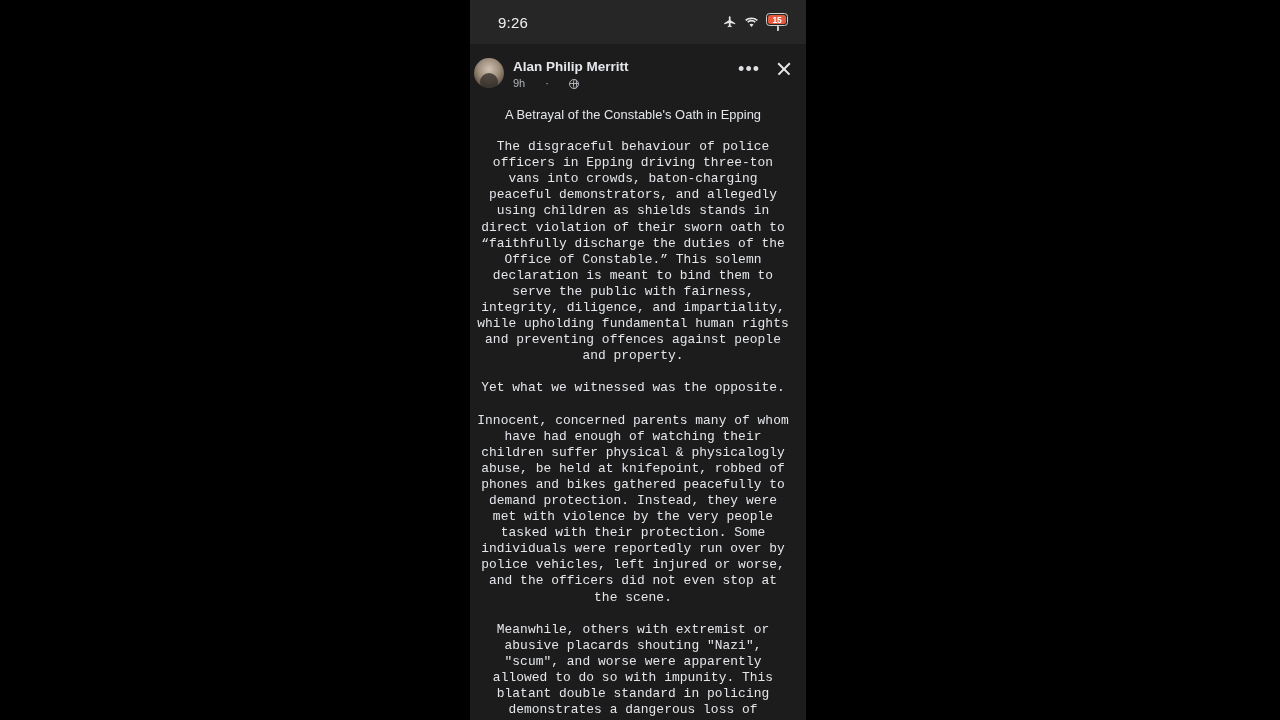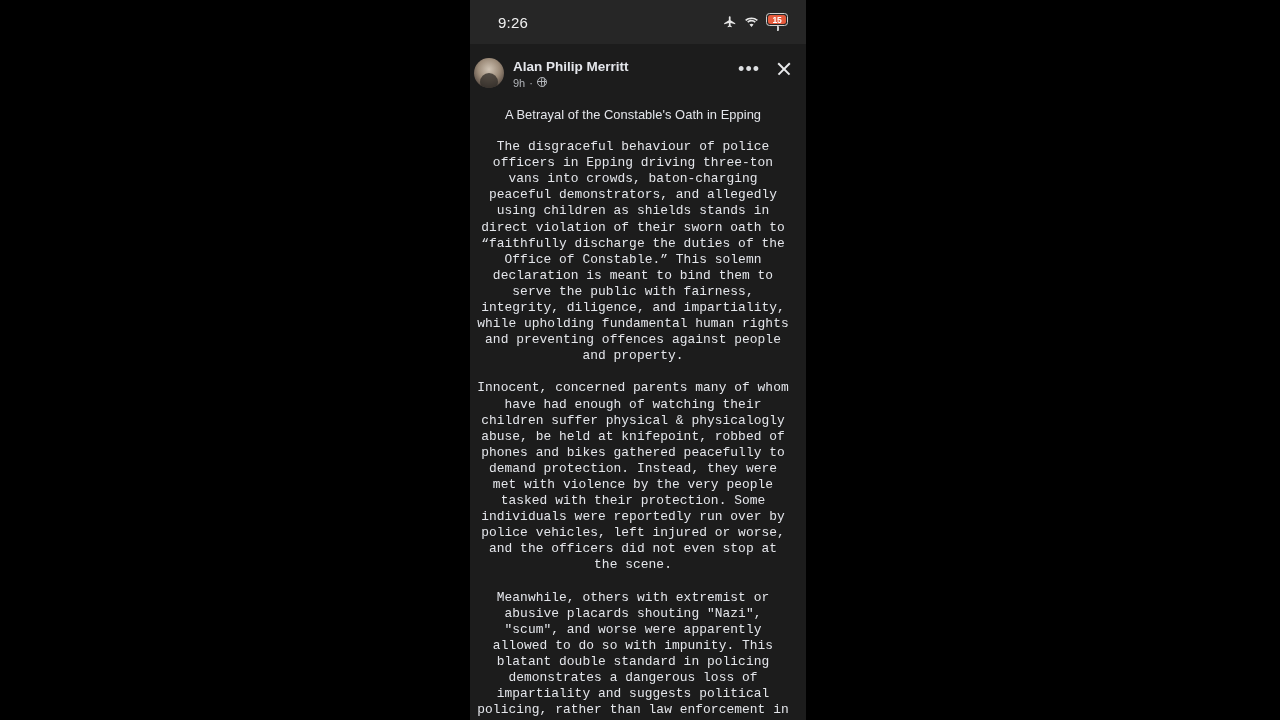--- a/index.html
+++ b/index.html
@@ -109,22 +109,22 @@
   }
   .post-meta { flex: 1 1 auto; min-width: 0; padding-top: 1px; }
   .author {
     font-size: 13.5px;
     font-weight: 600;
     color: #e4e6eb;
     line-height: 16px;
   }
   .submeta {
     display: flex;
-    align-items: flex-start;
-    gap: 4px;
+    align-items: flex-end;
+    gap: 20px;
     margin-top: 2px;
     font-size: 11px;
     color: #b0b3b8;
   }
   .globe {
     display: inline-block;
     width: 10px; height: 10px;
     border-radius: 50%;
     border: 1px solid #b0b3b8;
     position: relative;
@@ -227,20 +227,21 @@
         </div>
         <div class="hdr-actions">
           <div class="dots">•••</div>
           <div class="close-x"></div>
         </div>
       </div>
 
       <div class="post-body">
         <p>A Betrayal of the Constable's Oath in Epping</p>
         <p>The disgraceful behaviour of police officers in Epping  driving three-ton vans into crowds, baton-charging peaceful demonstrators, and allegedly using children as shields stands in direct violation of their sworn oath to “faithfully discharge the duties of the Office of Constable.” This solemn declaration is meant to bind them to serve the public with fairness, integrity, diligence, and impartiality, while upholding fundamental human rights and preventing offences against people and property.</p>
+        <p>Yet what we witnessed was the opposite.</p>
         <p>Innocent, concerned parents many of whom have had enough of watching their children suffer physical &amp; physicalogly abuse, be held at knifepoint, robbed of phones and bikes gathered peacefully to demand protection. Instead, they were met with violence by the very people tasked with their protection. Some individuals were reportedly run over by police vehicles, left injured or worse, and the officers did not even stop at the scene.</p>
         <p>Meanwhile, others with extremist or abusive placards shouting "Nazi", "scum", and worse were apparently allowed to do so with impunity. This blatant double standard in policing demonstrates a dangerous loss of impartiality and suggests political policing, rather than law enforcement in the public interest.</p>
         <p>We them ask:</p>
       </div>
     </div>
 
   </div>
 </div>
 
 </body></html>

